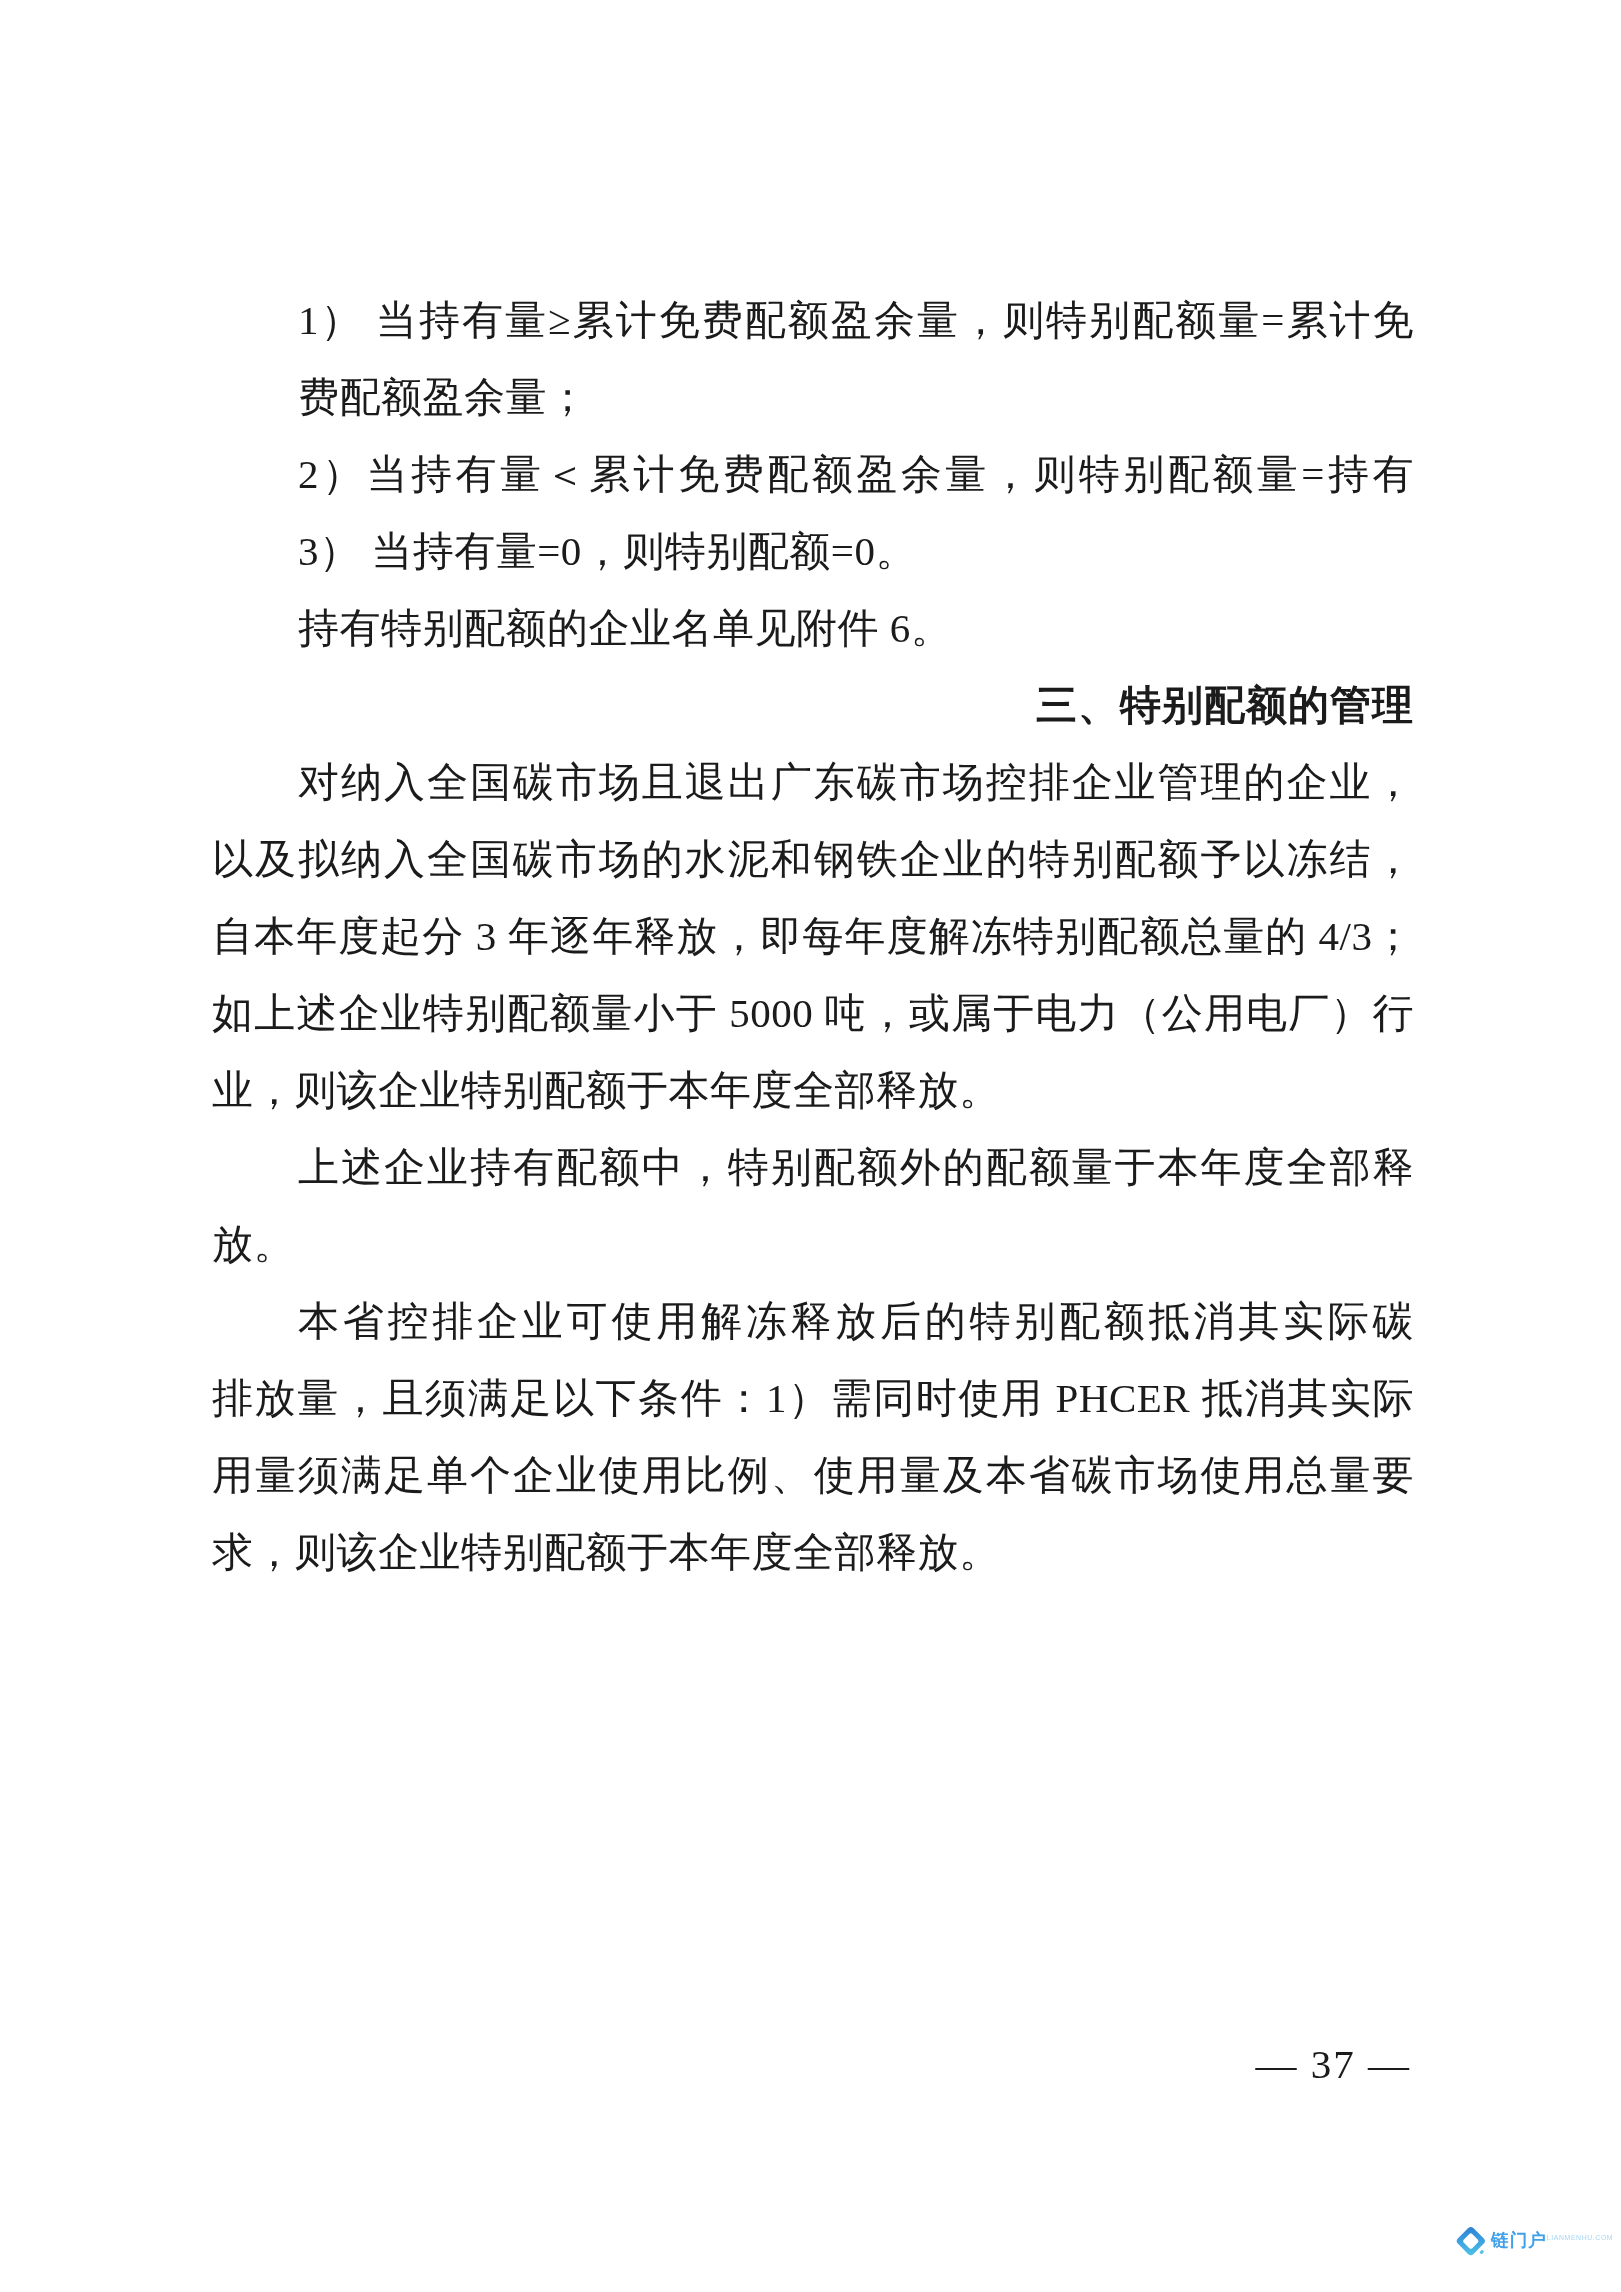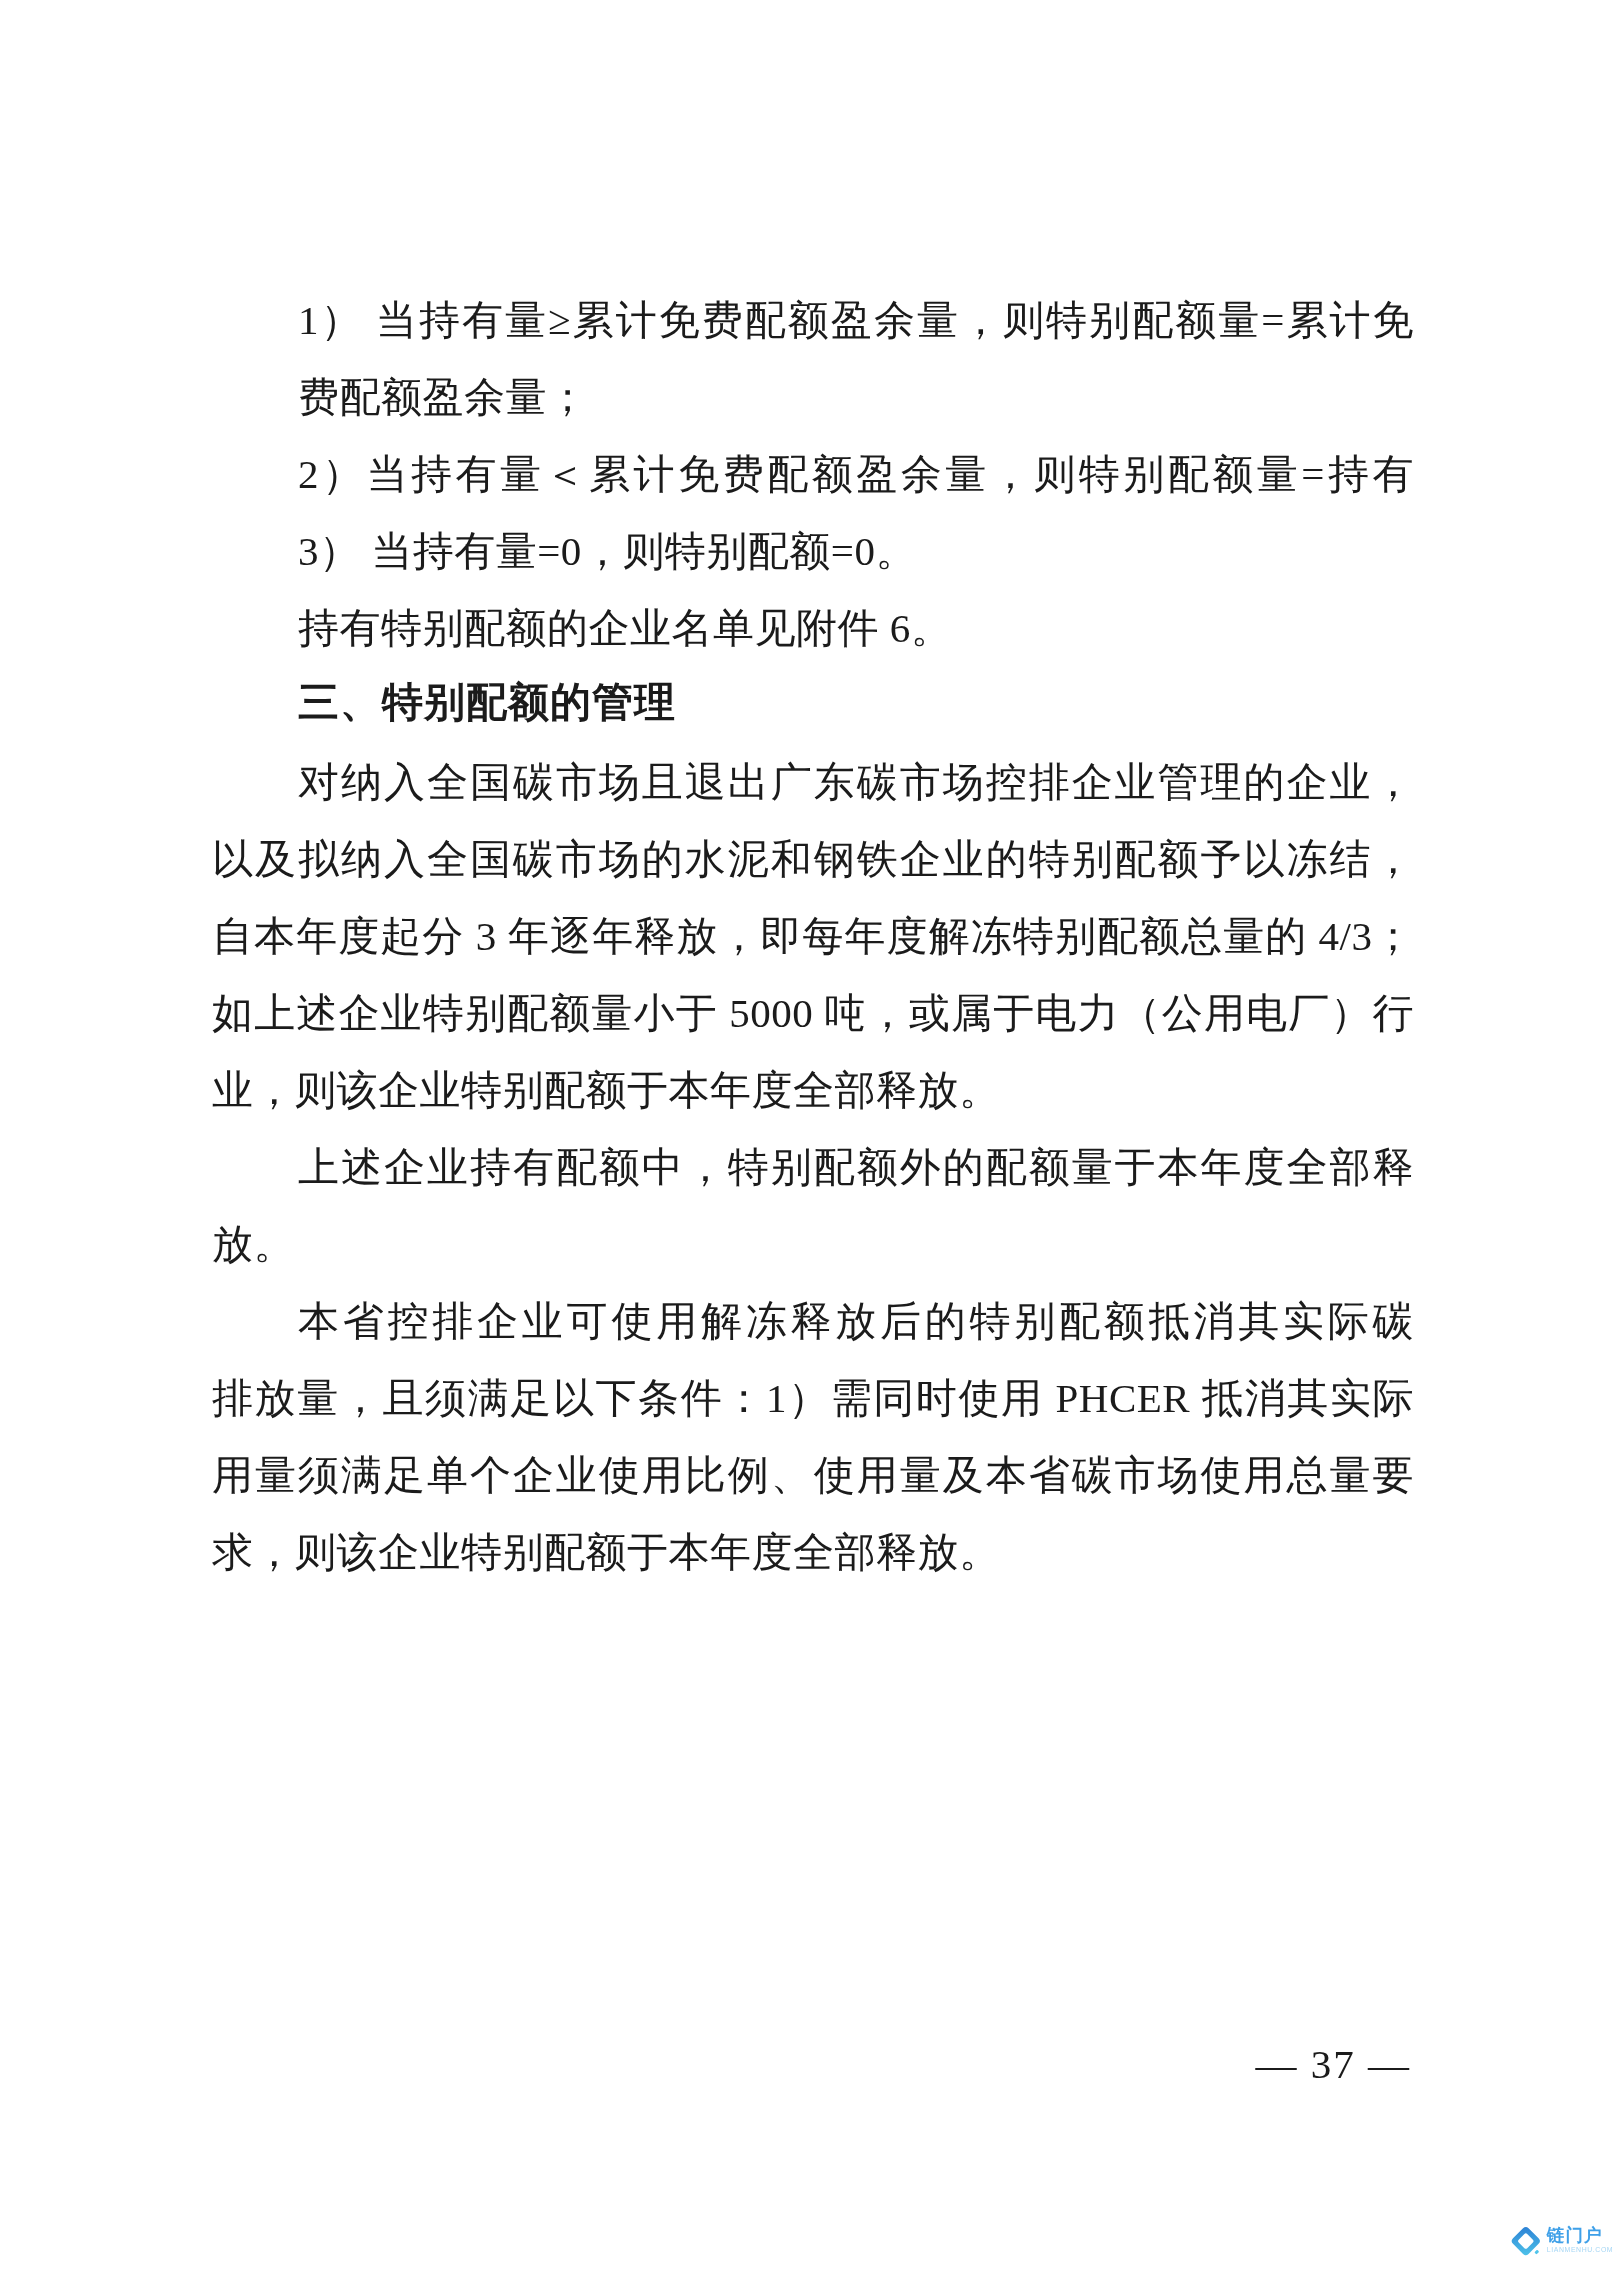--- a/index.html
+++ b/index.html
@@ -26,24 +26,25 @@
     overflow: hidden;
     letter-spacing: 0.5px;
   }
   .indent { padding-left: 86px; }
   .just {
     white-space: normal;
     text-align: justify;
     text-align-last: justify;
   }
   .heading {
-    font-family: Liberation Mono, monospace;
+    font-family: Liberation Sans, sans-serif;
     font-weight: 700;
     font-size: 41px;
     letter-spacing: 1px;
+    text-align: right;
   }
   .page-number {
     position: absolute;
     top: 2041px;
     right: 210px;
     font-size: 41px;
     line-height: 47px;
     letter-spacing: 2px;
     color: #1b1b1b;
   }
@@ -75,21 +76,21 @@
   .wm-icon::before {
     content: "";
     position: absolute;
     right: -6.9px;
     top: 8.8px;
     width: 3.9px;
     height: 3.9px;
     background: #4fc4ea;
     border-radius: 1px;
   }
-  .wm-text { display: flex; flex-direction: column; line-height: 1; }
+  .wm-text { display: flex; flex-direction: row; line-height: 1; }
   .wm-title {
     font-family: "Liberation Sans", "DejaVu Sans", sans-serif;
     font-weight: 700;
     font-size: 17.6px;
     color: #3fa0e8;
     letter-spacing: 1px;
   }
   .wm-sub {
     font-family: "Liberation Sans", "DejaVu Sans", sans-serif;
     font-size: 6.9px;

